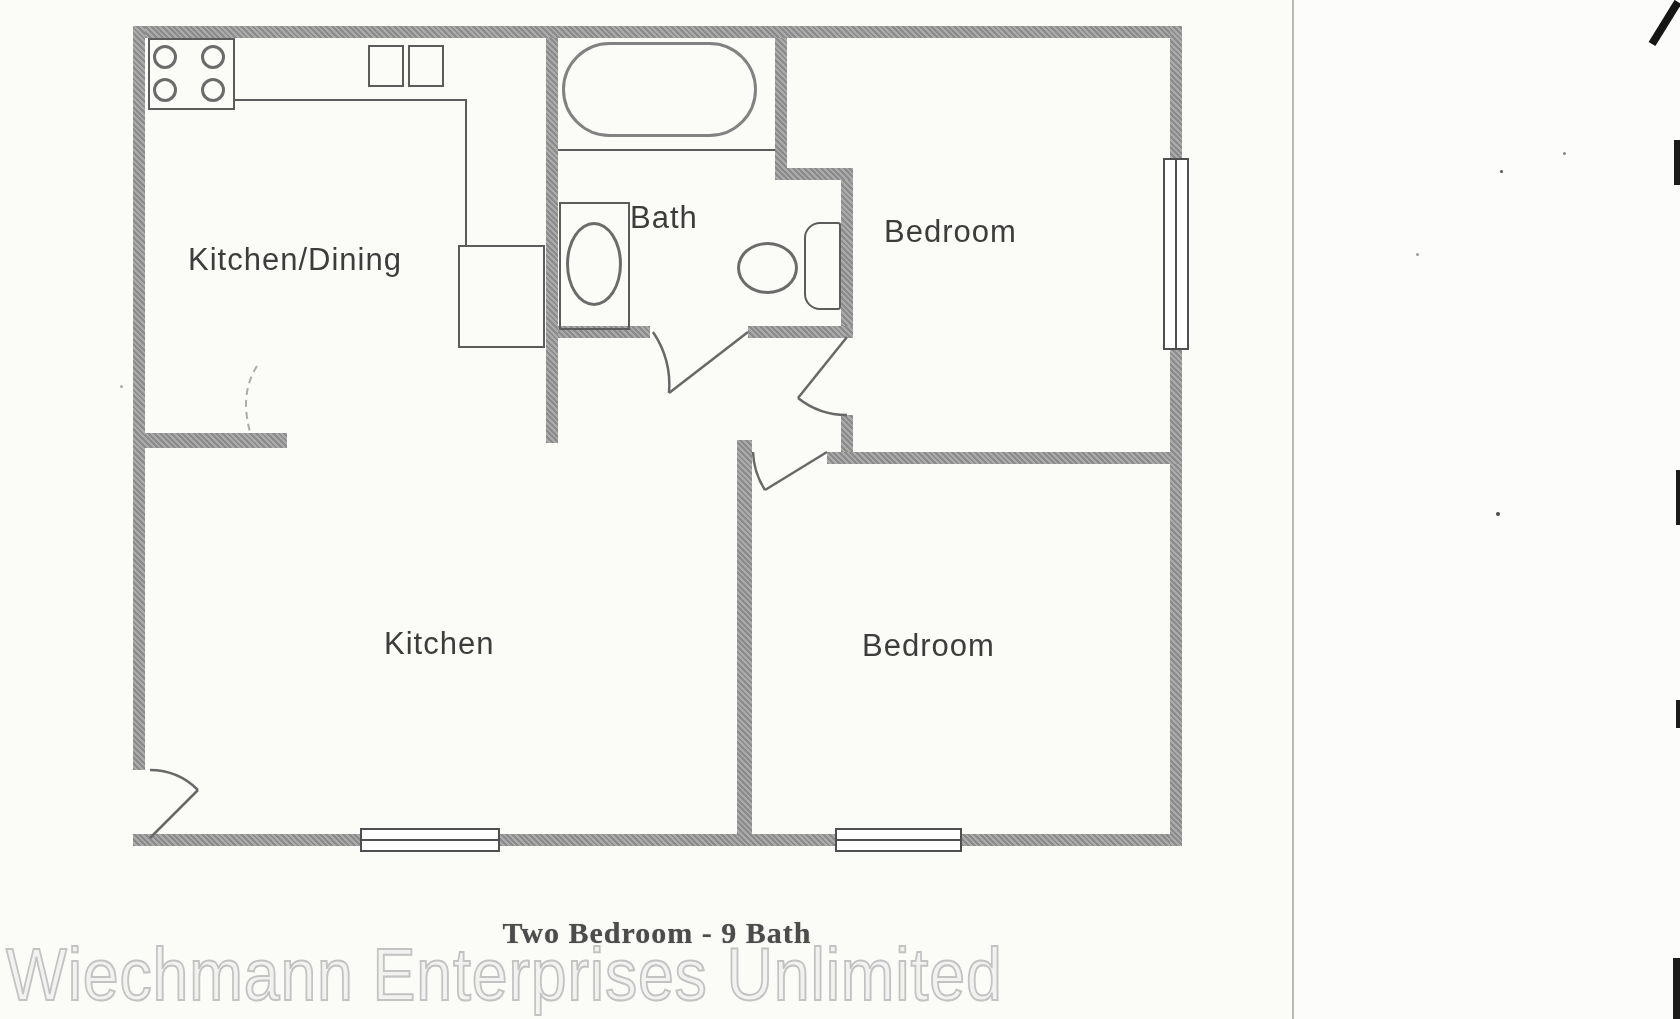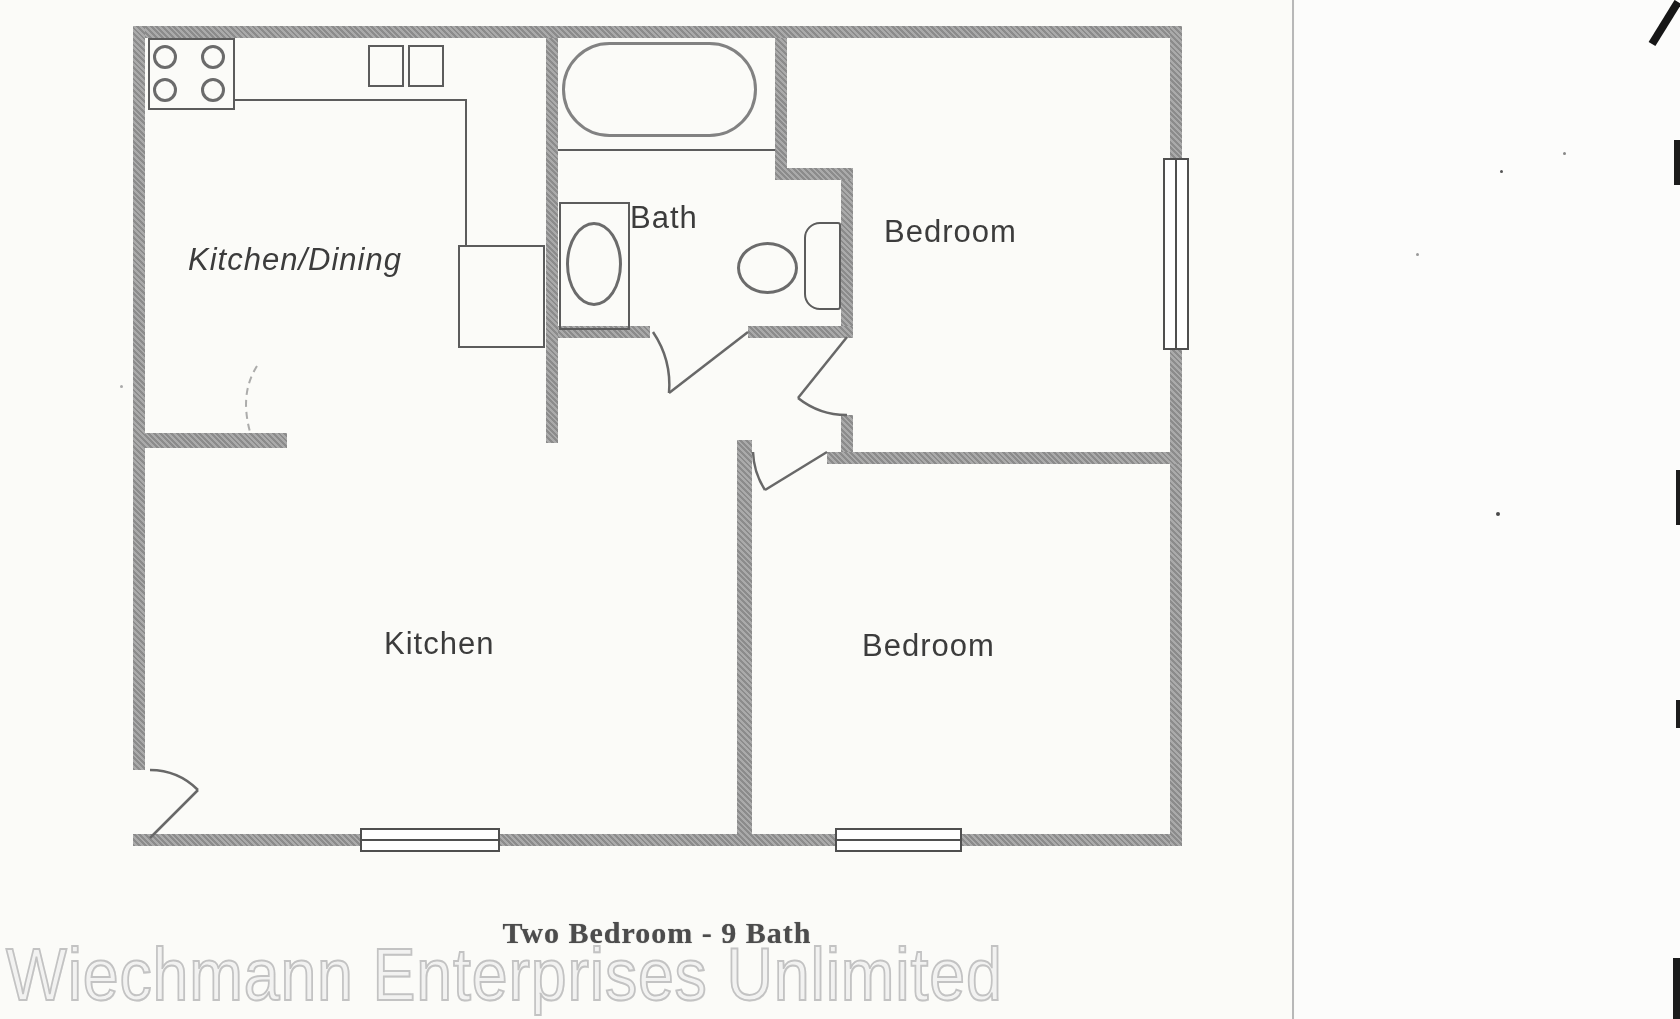--- a/index.html
+++ b/index.html
@@ -115,21 +115,21 @@
         <path d="M748,332 L669,393"></path>
         <path d="M847,415 A78,78 0 0 1 798,398"></path>
         <path d="M847,337 L798,398"></path>
         <path d="M753,452 A75,75 0 0 0 765,490"></path>
         <path d="M827,452 L765,490"></path>
       </g>
       <path d="M257,366 C247,382 242,402 250,432" fill="none" stroke="#8a8a8a" stroke-width="2" stroke-dasharray="7 5" opacity="0.7"></path>
       <path d="M1652,44 L1678,2" fill="none" stroke="#161616" stroke-width="8"></path>
     </svg>
 
-    <span class="room-label" style="left:188px; top:242px;font-style:italic;">Kitchen/Dining</span>
+    <span class="room-label" style="left:188px; top:242px;">Kitchen/Dining</span>
     <span class="room-label" style="left:630px; top:200px;">Bath</span>
     <span class="room-label" style="left:884px; top:214px;">Bedroom</span>
     <span class="room-label" style="left:384px; top:626px;">Kitchen</span>
     <span class="room-label" style="left:862px; top:628px;">Bedroom</span>
   </div>
 
   <div class="caption-title">Two Bedroom - 9 Bath</div>
 
   <div class="watermark">Wiechmann Enterprises Unlimited</div>
 

